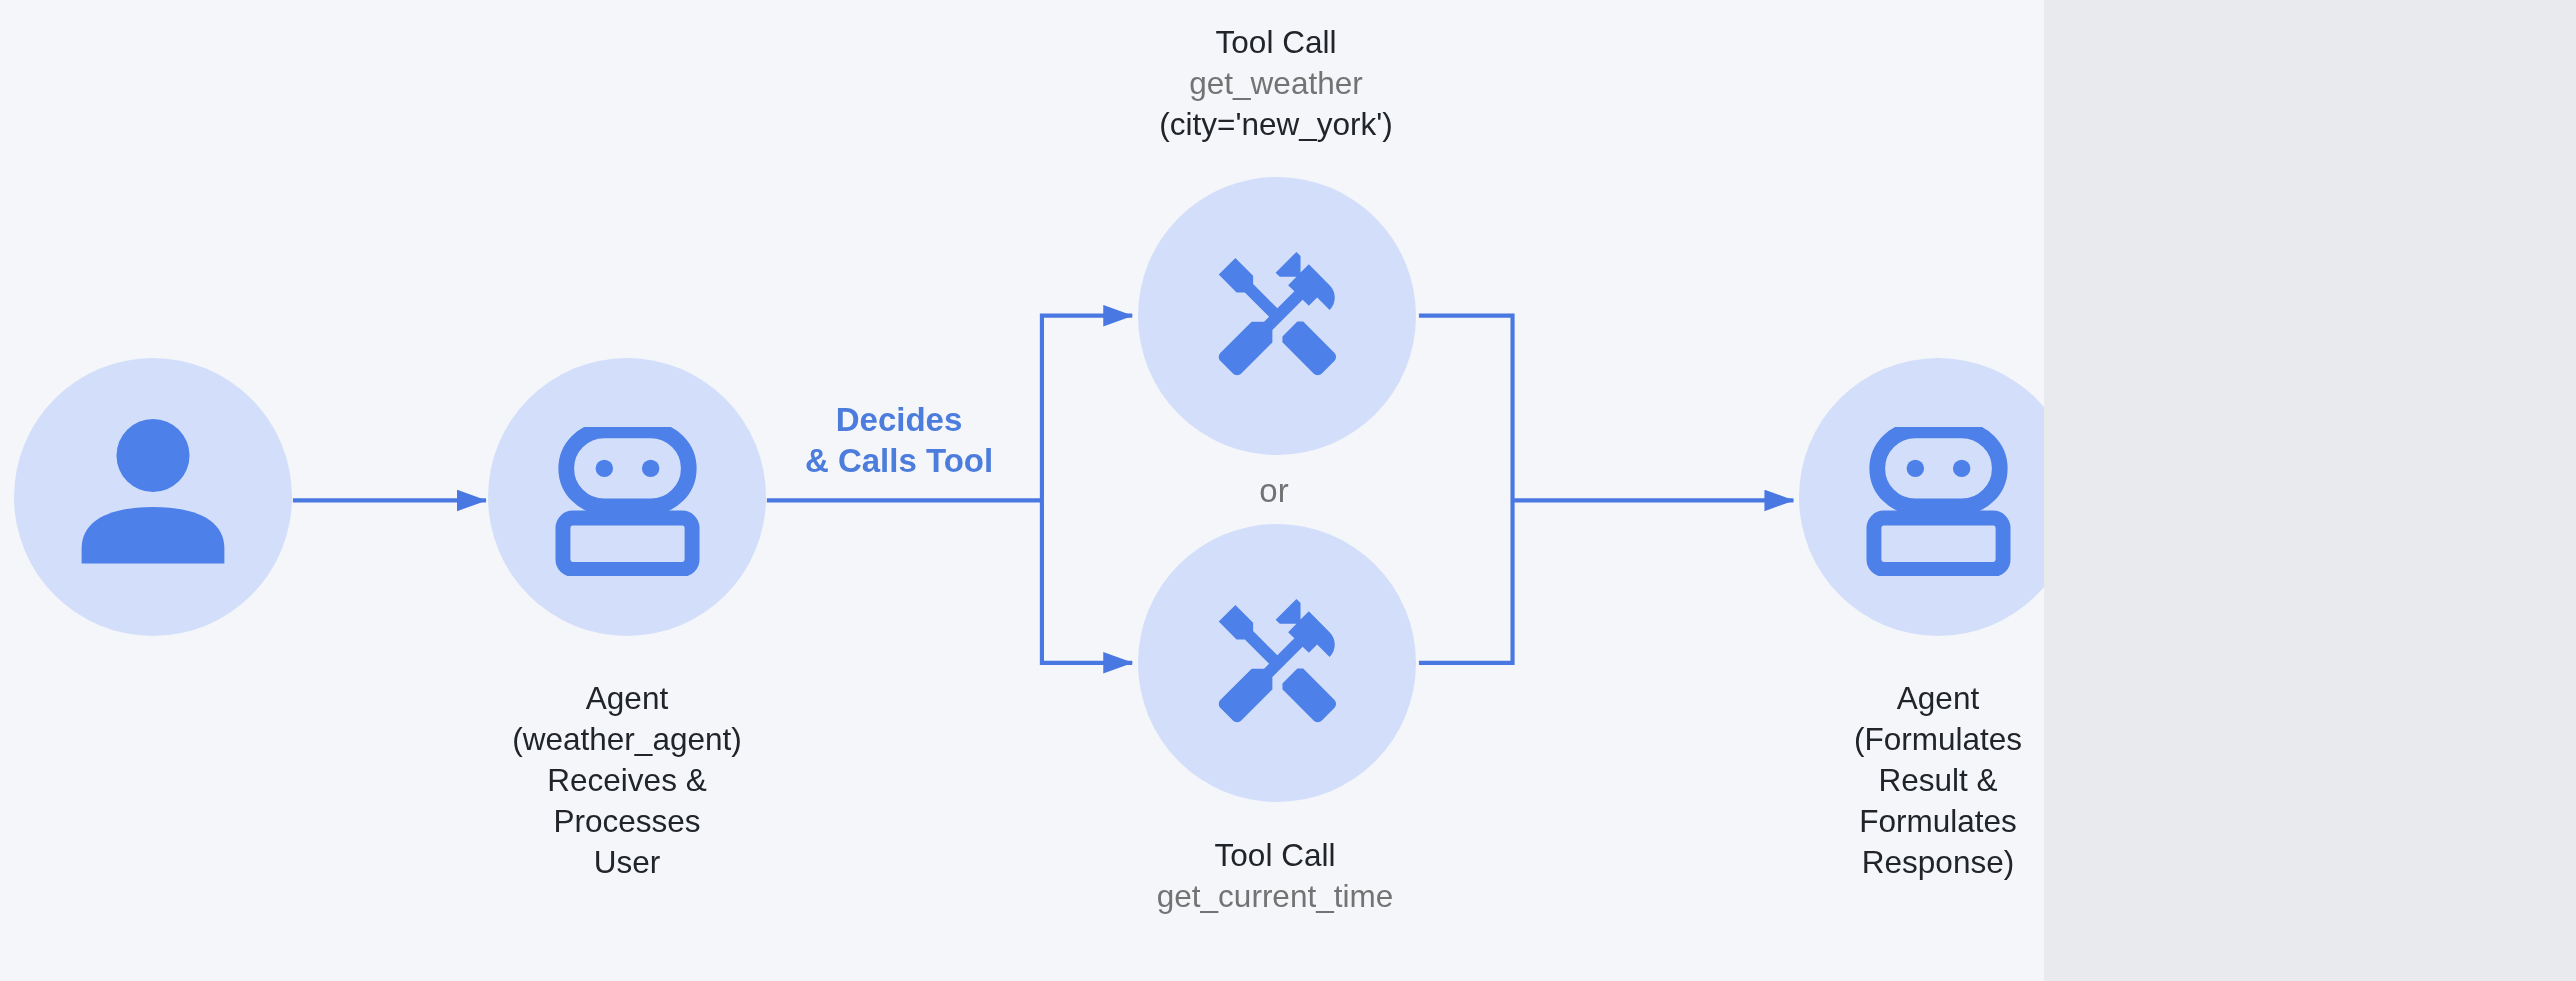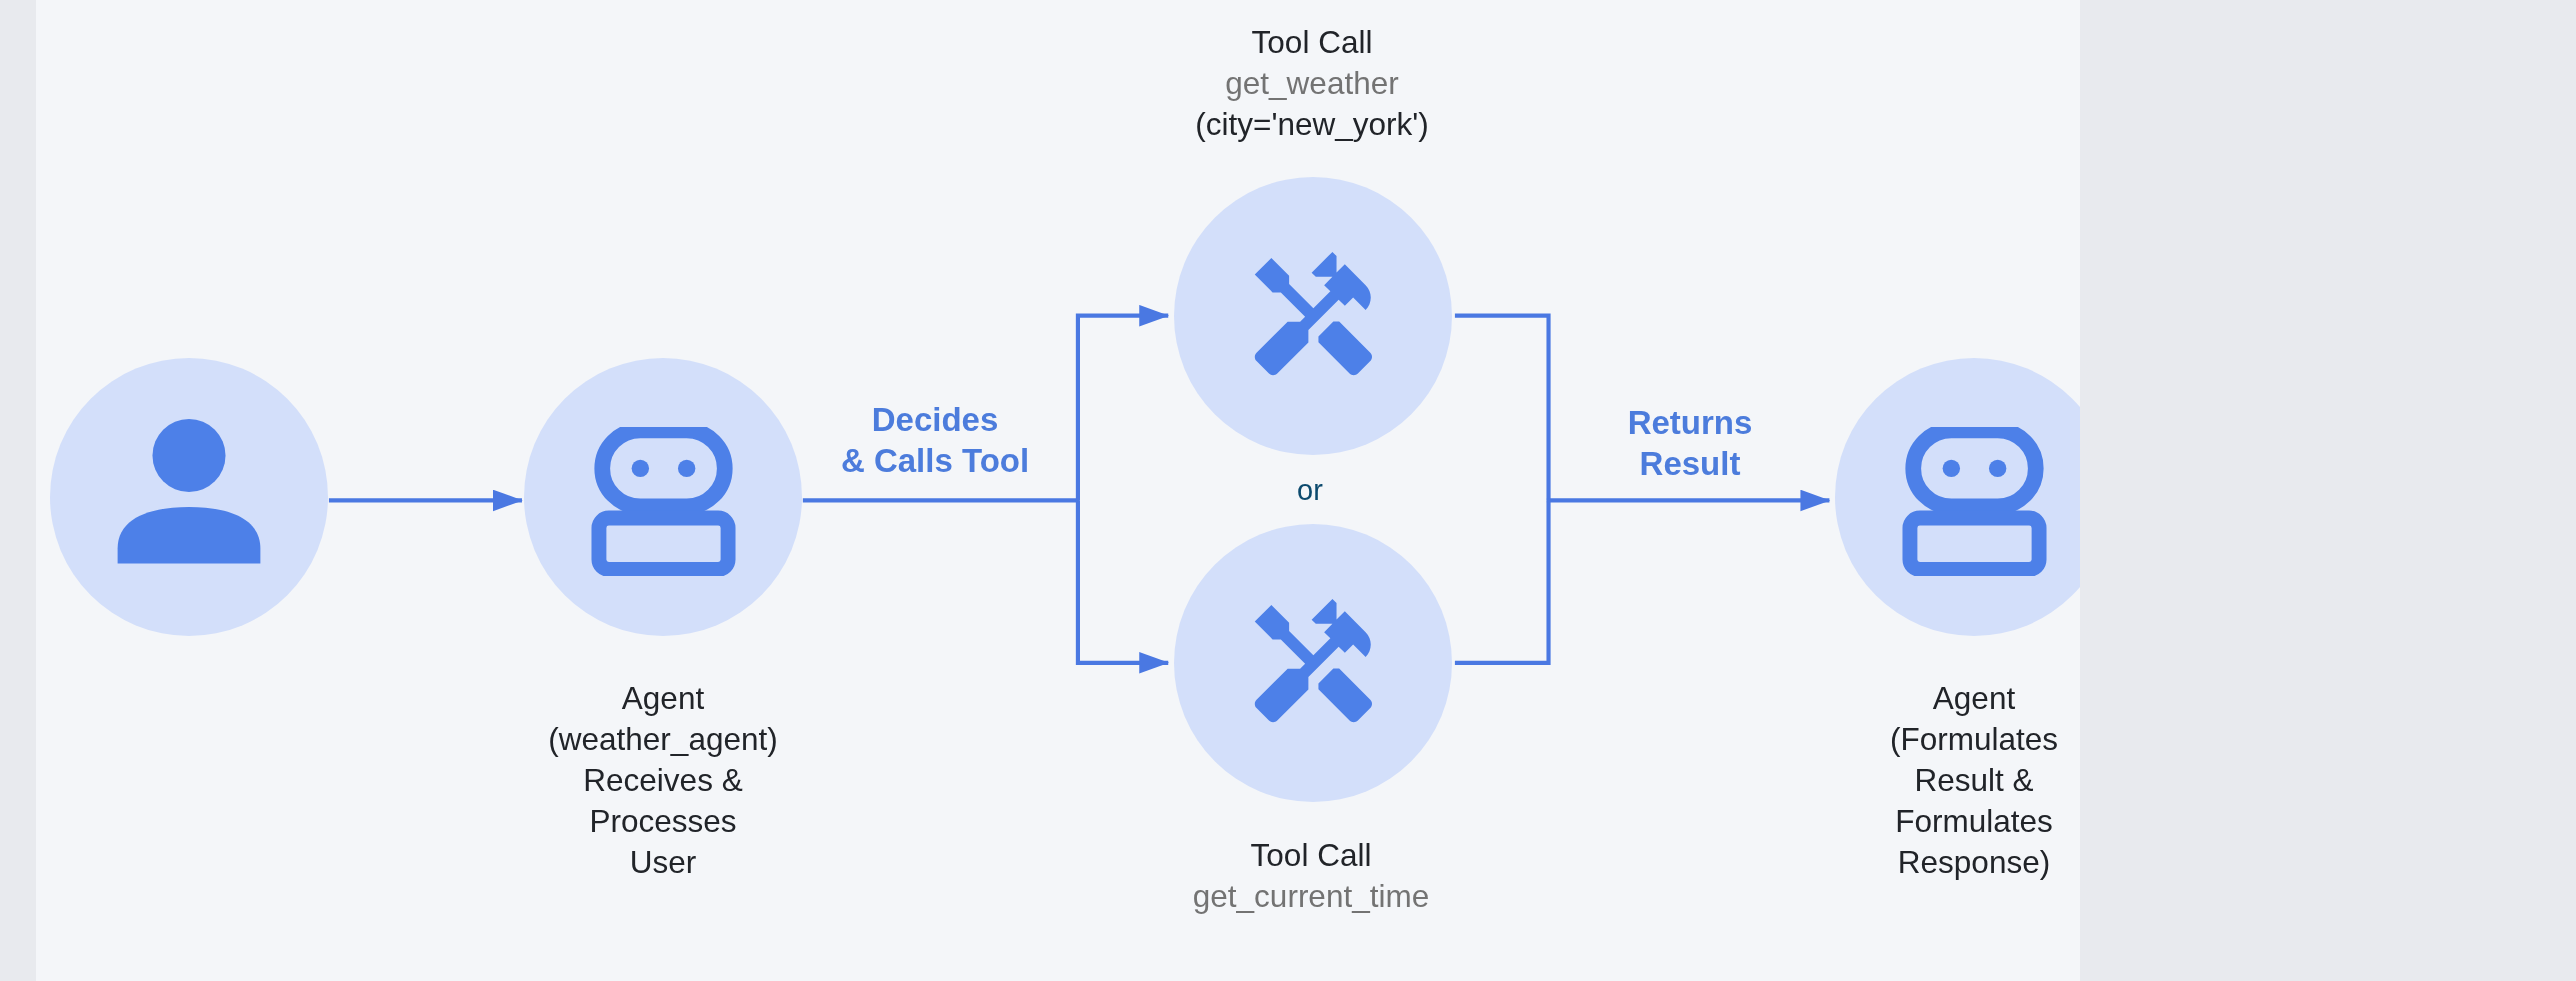--- a/index.html
+++ b/index.html
@@ -2,21 +2,20 @@
 <html style="font-size:13.3px"><head>
 <meta charset="utf-8">
 <style>
   html,body{margin:0;padding:0;background:#e8eaee;}
   .canvas{
     position:relative;
     width:2044px;height:981px;
     background:#f4f6f9;
     font-family:"Liberation Sans", sans-serif;
     overflow:hidden;
-    margin-left:36px;
   }
   .connectors{position:absolute;left:0;top:0;width:2576px;height:981px;}
   .node-circle{
     position:absolute;width:278px;height:278px;border-radius:50%;
     background:#d3dffa;display:flex;align-items:center;justify-content:center;
   }
   .icon{display:block;}
   .label{
     position:absolute;transform:translateX(-50%);
     text-align:center;color:#212429;font-size:31.5px;line-height:41px;
@@ -24,21 +23,21 @@
   }
   .label .line{display:block;}
   .label .blue{color:#737373;}
   .edge-label{
     position:absolute;transform:translateX(-50%);
     text-align:center;color:#4c7cdc;font-weight:bold;
     font-size:33px;line-height:41px;white-space:nowrap;
   }
   .or-label{
     position:absolute;transform:translateX(-50%);
-    color:#0c4a6e;font-size:29px;line-height:41px;text-align:right;
+    color:#737373;font-size:33px;line-height:41px;text-align:right;
   }
   
   .pos-user-query  {left:14px;  top:358px;}
   .pos-agent-in    {left:488px; top:358px;}
   .pos-tool-weather{left:1138px;top:177px;}
   .pos-tool-time   {left:1138px;top:524px;}
   .pos-agent-out   {left:1799px;top:358px;}
   .pos-user-resp   {left:2273px;top:358px;}
 </style>
 </head>
@@ -141,21 +140,17 @@
     <span class="line">Formulates</span>
     <span class="line">Response)</span>
   </div>
 
 
   <div class="edge-label" style="left:899px;top:399px;">
     <span class="line" style="display:block;">Decides</span>
     <span class="line" style="display:block;">&amp; Calls Tool</span>
   </div>
 
-  <div class="edge-label" style="left:1654px;top:402px;">
-    <span class="line" style="display:block;">Returns</span>
-    <span class="line" style="display:block;">Result</span>
-  </div>
 
   <div class="or-label" style="left:1274px;top:470px;">or</div>
 
 </div>
 
 
 </body></html>

